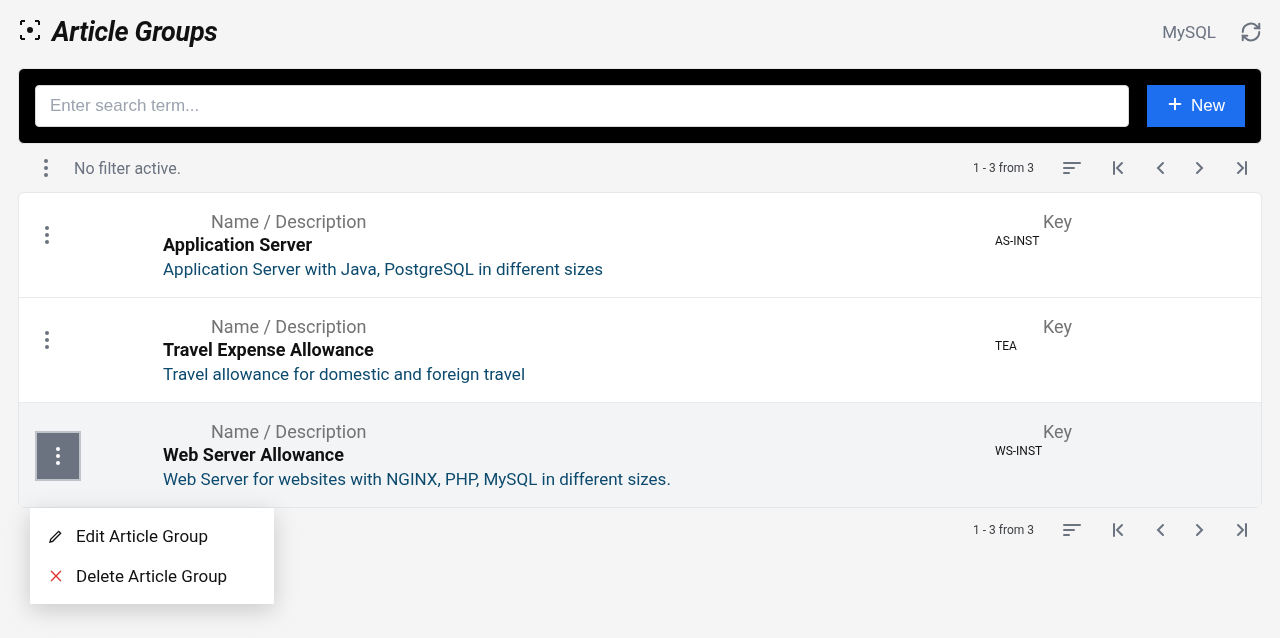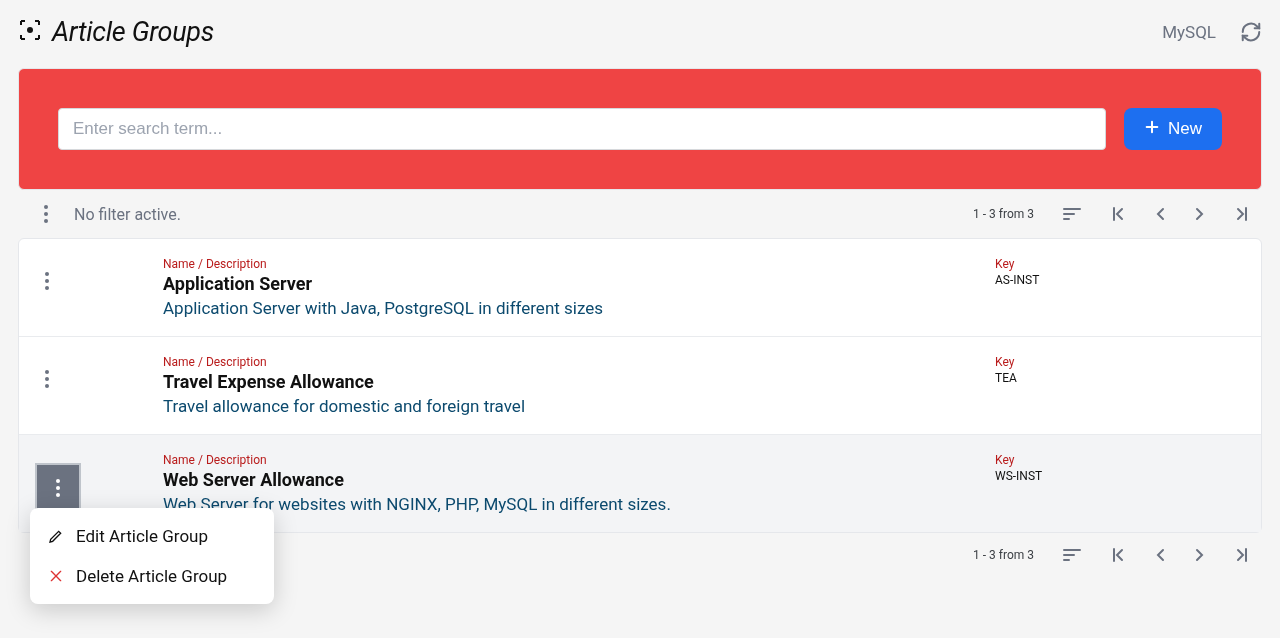--- a/index.html
+++ b/index.html
@@ -20,63 +20,63 @@
     justify-content: space-between;
     margin-bottom: 20px;
   }
   .header-left {
     display: flex;
     align-items: center;
     gap: 10px;
   }
   .page-title {
     font-size: 27px;
-    font-weight: 400;
+    font-weight: 700;
     font-style: italic;
     letter-spacing: -0.3px;
   }
   .header-right {
     display: flex;
     align-items: center;
     gap: 24px;
     color: #6b7280;
   }
   .back-link {
     font-size: 17px;
     color: #6b7280;
     cursor: pointer;
   }
   .refresh-btn {
     cursor: pointer;
     display: inline-flex;
   }
   .search-card {
-    background: #ef4444;
+    background: #000000;
     border: 1px solid #e5e7eb;
     border-radius: 6px;
-    padding: 39px;
+    padding: 16px;
     display: flex;
     gap: 18px;
     align-items: center;
   }
   .search-input {
     flex: 1;
     height: 42px;
     border: 1px solid #d6d8db;
     border-radius: 4px;
     padding: 0 14px;
     font-size: 17px;
     color: #333;
   }
   .search-input::placeholder { color: #9ca3af; }
   .new-btn {
     background: #1d6ff0;
     color: #fff;
     border: none;
-    border-radius: 8px;
+    border-radius: 0;
     height: 42px;
     padding: 0 20px;
     font-size: 17px;
     font-weight: 500;
     cursor: pointer;
     display: inline-flex;
     align-items: center;
     gap: 8px;
   }
   .toolbar {
@@ -101,21 +101,21 @@
     padding: 18px 26px 18px 18px;
     border-bottom: 1px solid #e9ebee;
     position: relative;
   }
   .row:last-child { border-bottom: none; }
   .row.active { background: #f3f4f6; }
   .row-menu-cell { width: 60px; display:flex; align-items:flex-start; padding-top: 14px;}
   .row-spacer { width: 66px; }
   .row-main { flex: 1; }
   .row-key { width: 240px; }
-  .label-small { color: #b91c1c; font-size: 12px; margin-bottom: 2px; }
+  .label-small { color: #737373; font-size: 18px; margin-bottom: 2px; margin-left: 48px; }
   .row-name { font-size: 18px; font-weight: 700; margin: 2px 0 4px; }
   .row-desc { font-size: 17px; color: #0c4a6e; }
   .row-key-val { font-size: 12px; font-weight: 400; margin-top: 2px; }
   .dots-btn {
     width: 20px; height: 20px;
     display: inline-flex; align-items: center; justify-content: center;
     cursor: pointer;
     color: #6b7280;
   }
   .dots-btn.active {
@@ -127,21 +127,21 @@
     margin-top: -4px;
     display: inline-flex; align-items: center; justify-content: center;
   }
   .context-menu {
     position: absolute;
     left: 30px;
     top: 508px;
     width: 244px;
     background: #fff;
     box-shadow: 0 6px 24px rgba(0,0,0,0.18);
-    border-radius: 8px;
+    border-radius: 1px;
     padding: 8px 0;
     z-index: 10;
   }
   .context-item {
     display: flex;
     align-items: center;
     gap: 10px;
     padding: 10px 18px;
     font-size: 17px;
     cursor: pointer;

